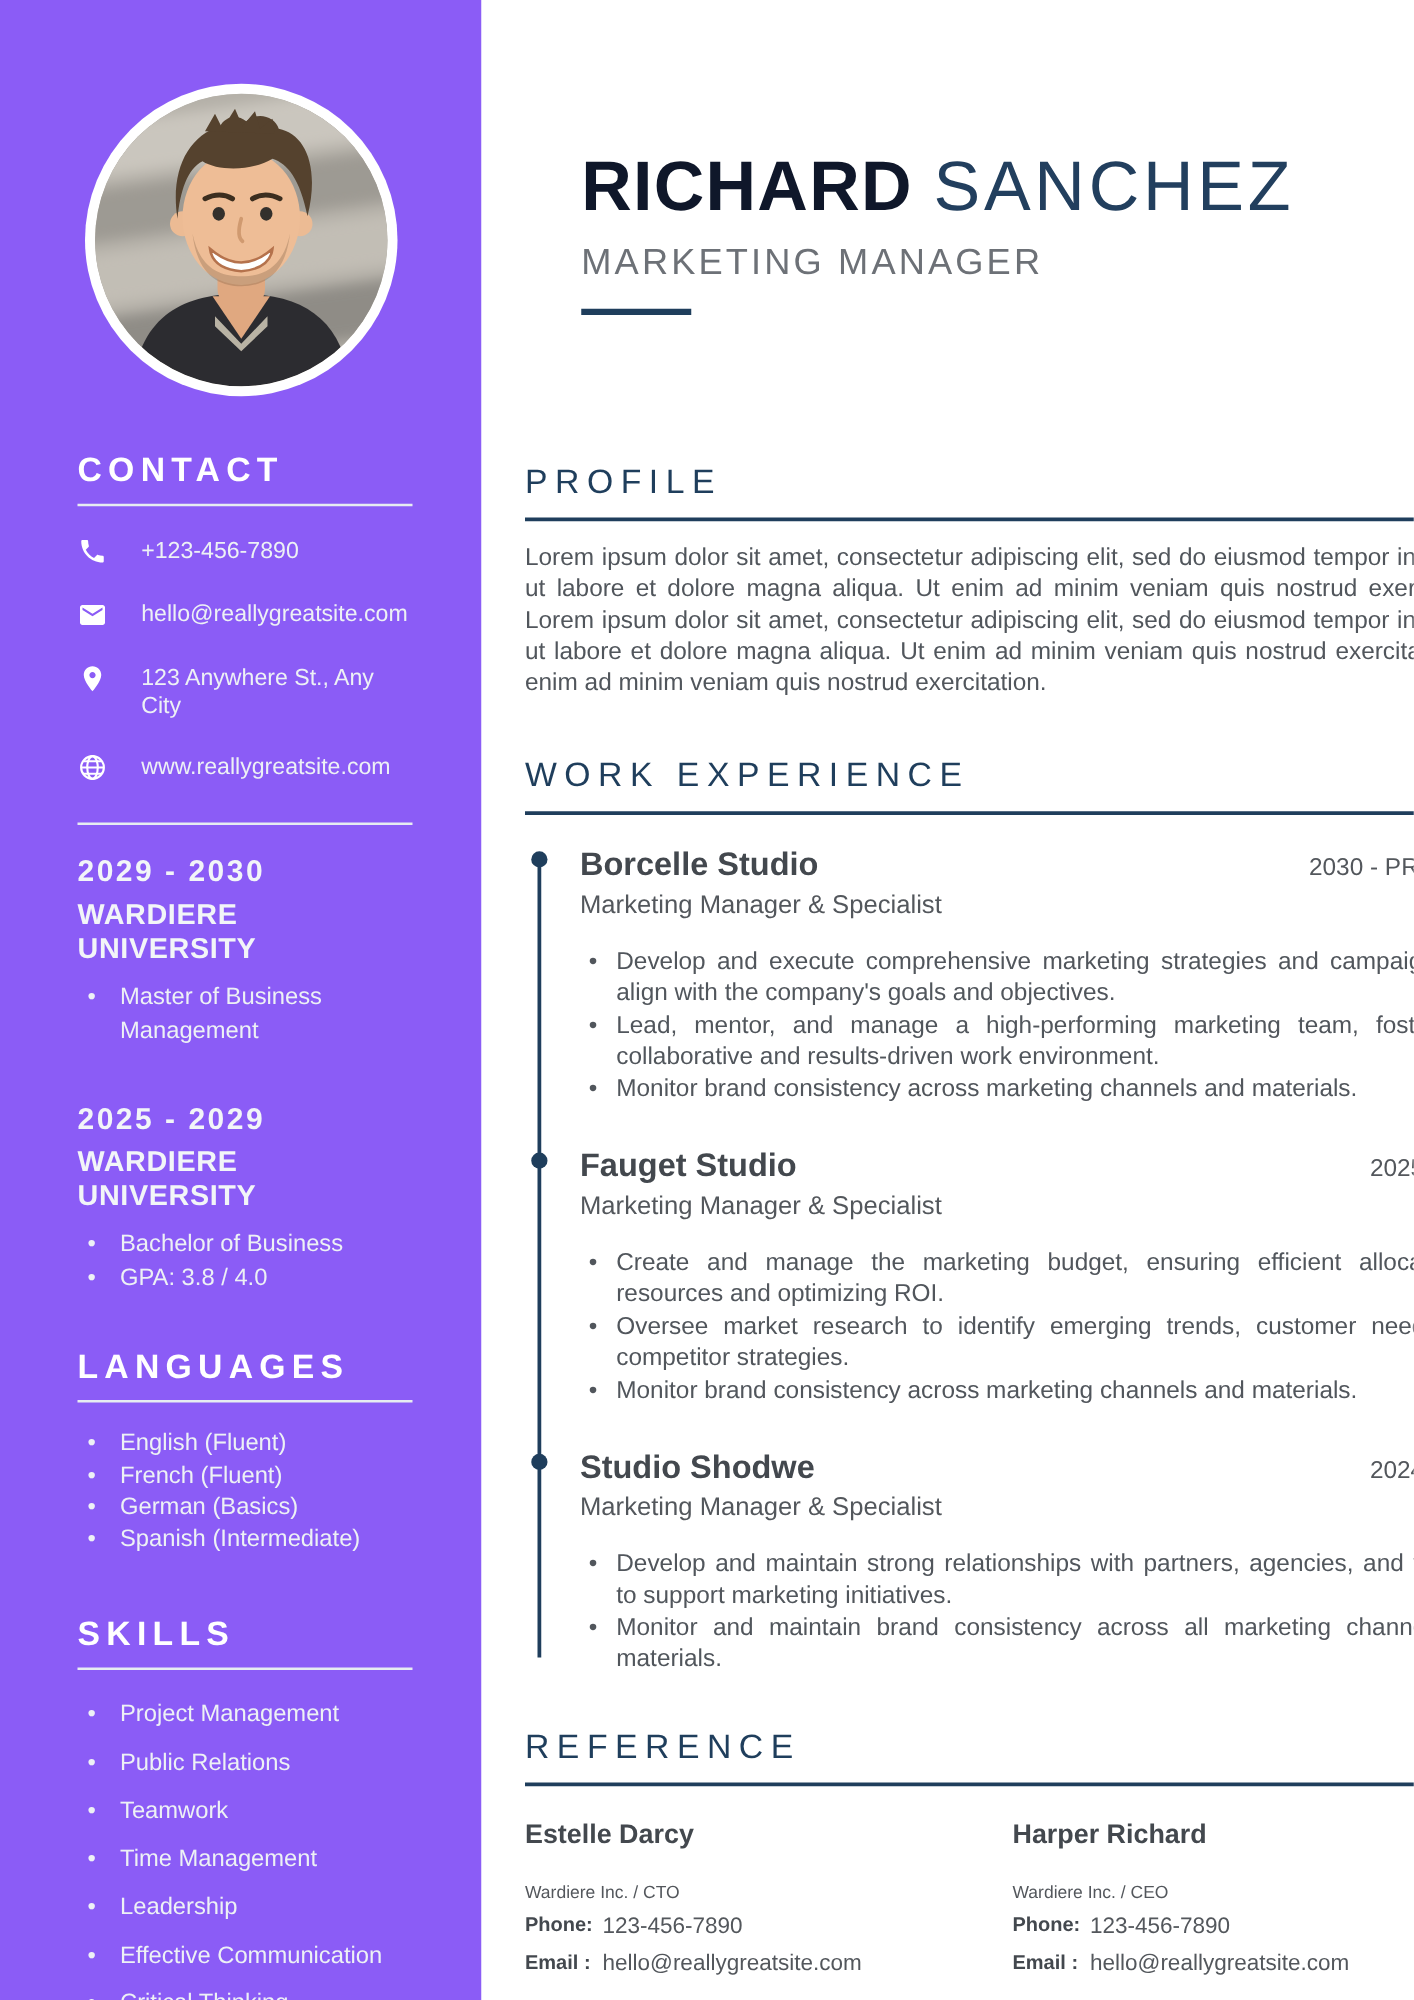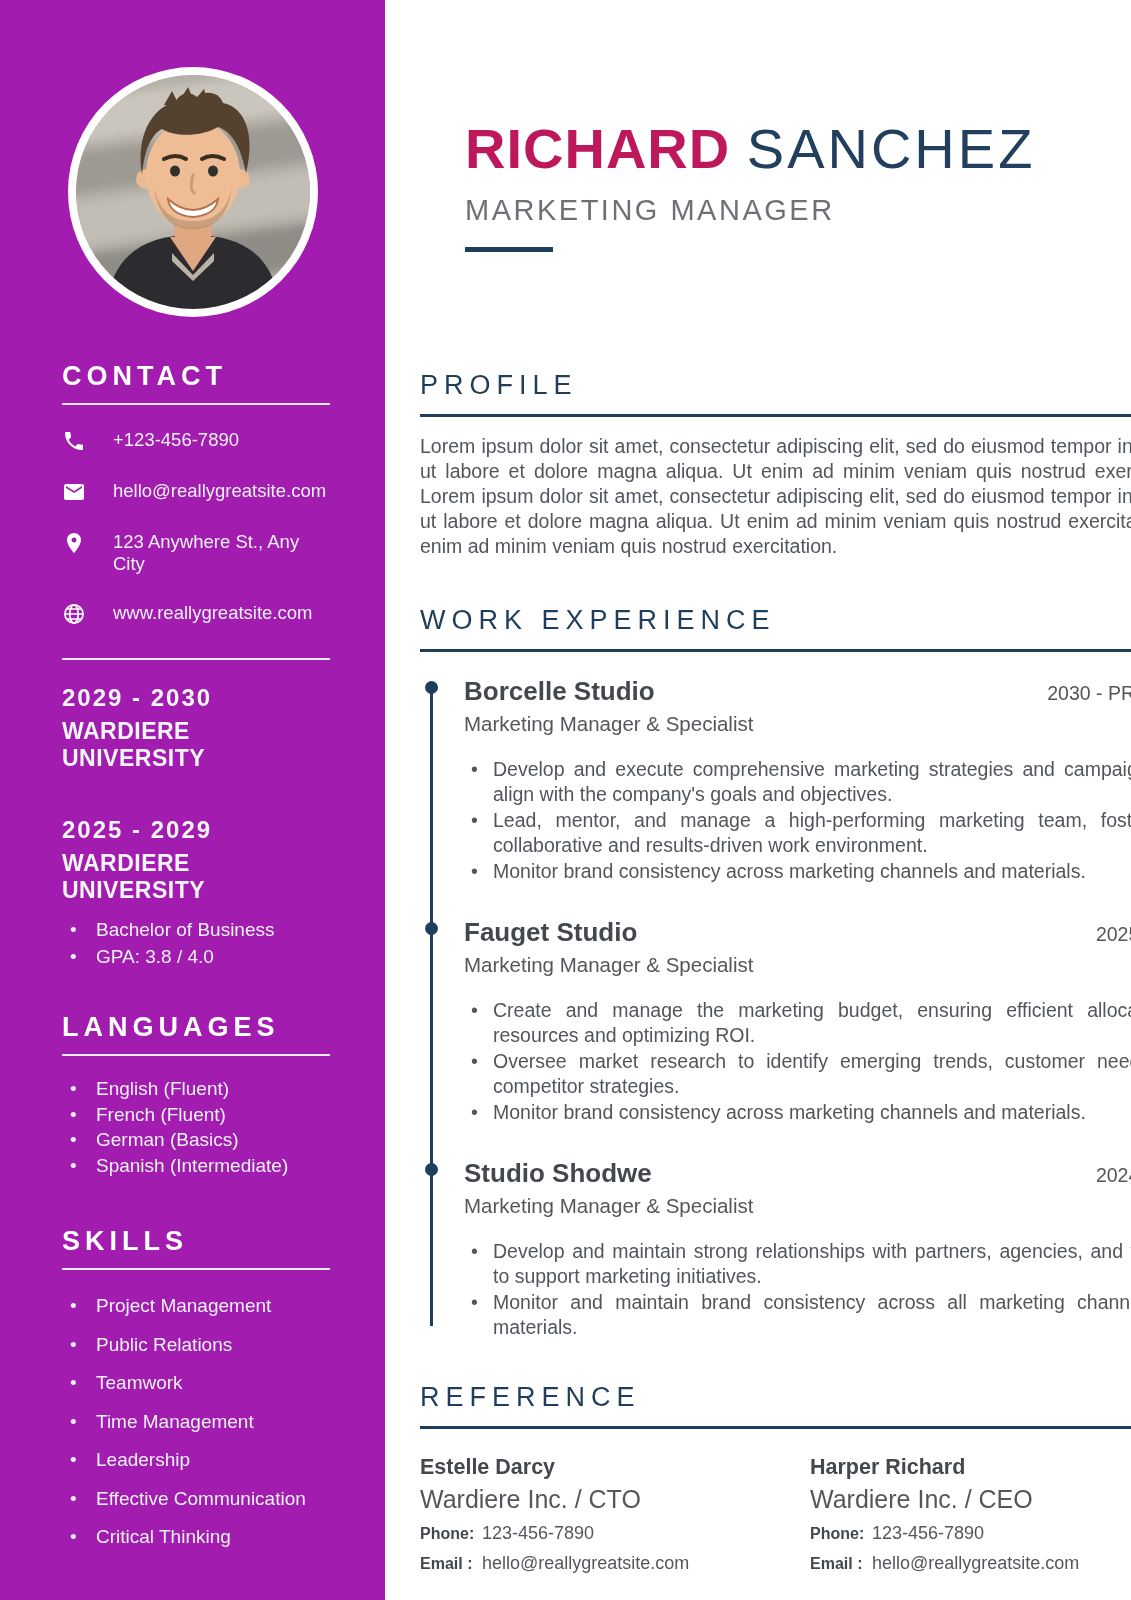--- a/index.html
+++ b/index.html
@@ -7,21 +7,21 @@
   body {
     font-family:"Liberation Sans", sans-serif;
     background:#ffffff;
     display:flex;
     overflow:hidden;
   }
 
   
   .sidebar {
     width:385px; flex-shrink:0;
-    background:#a21caf;
+    background:#8b5cf6;
     color:#edf1f5;
     height:1600px;
   }
   .photo-ring {
     width:250px; height:250px; border-radius:50%;
     background:#ffffff;
     margin:67px auto 0;
     display:flex; align-items:center; justify-content:center;
   }
   .photo {
@@ -56,21 +56,21 @@
     font-size:19px; color:#edf1f5;
   }
   .skills-ul li { margin-bottom:11.5px; }
   .lang-ul li { line-height:25.5px; margin-bottom:0; }
 
   
   .main { flex:1; padding:0 66px 0 35px; }
 
   .name-block { margin-top:116px; padding-left:45px; }
   .name { font-size:56px; letter-spacing:1px; white-space:nowrap; }
-  .name .first { font-weight:800; color:#be185d; }
+  .name .first { font-weight:800; color:#0f172a; }
   .name .last  { font-weight:400; color:#223f5e; letter-spacing:3px; }
   .job-title { font-size:29px; color:#6d7177; letter-spacing:2.5px; margin-top:13px; }
   .title-rule { width:88px; height:5px; background:#1f3e5c; margin-top:20px; }
 
   .m-section { margin-top:46px; }
   .m-section.profile { margin-top:118px; }
   .m-head { border-bottom:3px solid #1f3e5c; padding-bottom:13px; }
   .m-title { font-size:27px; font-weight:normal; letter-spacing:6px; color:#1f3e5c; }
 
   .profile-text {
@@ -97,21 +97,21 @@
     font-size:19.5px; line-height:25px; color:#51565c;
     text-align:justify; margin-bottom:1px;
   }
   .job-ul li::before {
     content:"•"; position:absolute; left:7px; top:0; color:#51565c;
   }
 
   .ref-grid { display:flex; margin-top:26px; }
   .ref-col { width:390px; }
   .ref-name { font-size:21.5px; font-weight:bold; color:#43484e; }
-  .ref-pos { font-size:25px; color:#53575c; margin-top:5px; }
+  .ref-pos { font-size:14px; color:#53575c; margin-top:25px; }
   .ref-row { display:flex; align-items:center; margin-top:9px; }
   .ref-label { font-size:16px; font-weight:bold; color:#43484e; width:62px; flex-shrink:0; }
   .ref-val { font-size:18px; color:#53575c; }
 </style>
 </head>
 <body>
 
 <aside class="sidebar">
 
   <div class="photo-ring">
@@ -200,20 +200,23 @@
         </div>
       </div>
     </section>
 
     <section class="s-section" style="margin-top:32px;">
       <div class="s-rule"></div>
 
       <div class="edu-entry">
         <div class="edu-years">2029 - 2030</div>
         <div class="edu-school">WARDIERE UNIVERSITY</div>
+        <ul class="s-ul">
+          <li>Master of Business Management</li>
+        </ul>
       </div>
 
       <div class="edu-entry second">
         <div class="edu-years">2025 - 2029</div>
         <div class="edu-school">WARDIERE UNIVERSITY</div>
         <ul class="s-ul">
           <li>Bachelor of Business</li>
           <li>GPA: 3.8 / 4.0</li>
         </ul>
       </div>

